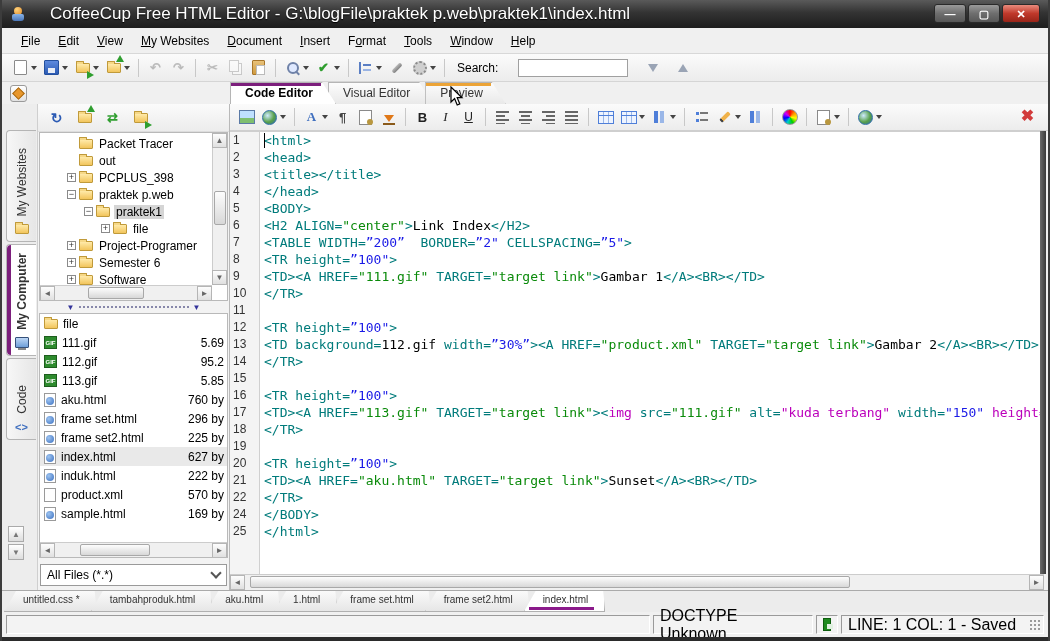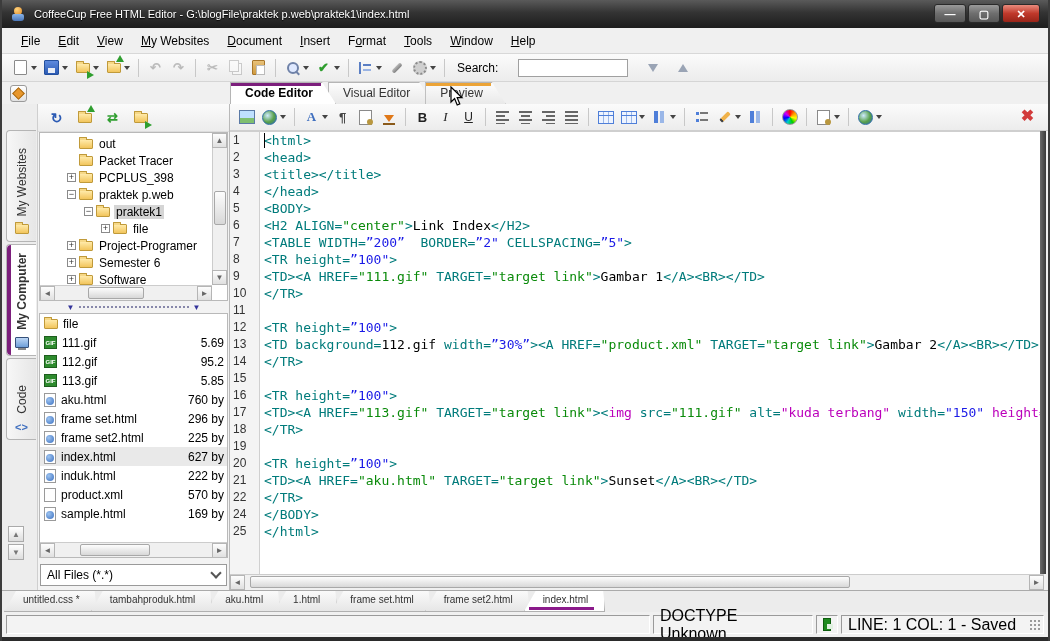--- a/index.html
+++ b/index.html
@@ -3,21 +3,21 @@
 <meta charset="utf-8">
 <style>
   html,body{margin:0;padding:0;background:#888;}
   *{box-sizing:border-box;}
   #win{position:relative;width:1050px;height:641px;background:#f0f0f0;
        font-family:"Liberation Sans",sans-serif;font-size:12px;color:#000;
        border-left:2px solid #3c3c3c;border-right:2px solid #3c3c3c;overflow:hidden;}
   
   .titlebar{position:absolute;left:0;top:0;width:100%;height:28px;
     background:linear-gradient(#5a5a5a,#333 45%,#1d1d1d);display:flex;align-items:center;padding:0 8px;}
-  .title-text{color:#fff;font-size:11px;margin-left:8px;text-shadow:0 1px 1px #000;}
+  .title-text{color:#fff;font-size:17px;margin-left:24px;text-shadow:0 1px 1px #000;}
   .app-icon{width:16px;height:16px;position:relative;}
   .app-icon::before{content:"";position:absolute;left:4px;top:1px;width:8px;height:8px;border-radius:50%;background:radial-gradient(circle at 35% 30%,#ffd27a,#e08a2a);}
   .app-icon::after{content:"";position:absolute;left:2px;top:8px;width:12px;height:7px;border-radius:2px 2px 3px 3px;background:linear-gradient(#8ab4e8,#4a76b8);}
   .winbtns{position:absolute;right:8px;top:4px;display:flex;gap:2px;}
   .wbtn{width:32px;height:19px;border:1px solid #2a2a2a;border-radius:3px;
     background:linear-gradient(#9a9a9a,#6e6e6e 50%,#575757);color:#fff;display:flex;align-items:center;justify-content:center;font-size:11px;font-weight:bold;}
   .wbtn.close{width:38px;background:linear-gradient(#e88b7d,#c0392b 50%,#992418);}
   .wbtn span{line-height:10px;}
   
   .menubar{position:absolute;left:0;top:28px;width:100%;height:26px;background:#f0f0f0;border-bottom:1px solid #d8d8d8;display:flex;align-items:center;padding-left:10px;}
@@ -395,26 +395,26 @@
           <div class="ic garr">
             <div class="fold"></div>
           </div>
         </div>
       </div>
     <div class="tree">
       <div class="tree-rows" id="treerows">
           <div class="trow" style="padding-left: 27px;">
             <div class="noexp"></div>
             <div class="fold"></div>
+            <span class="lbl">Packet Tracer</span>
+          </div>
+          <div class="trow" style="padding-left: 27px;">
+            <div class="noexp"></div>
+            <div class="fold"></div>
             <span class="lbl">out</span>
-          </div>
-          <div class="trow" style="padding-left: 27px;">
-            <div class="noexp"></div>
-            <div class="fold"></div>
-            <span class="lbl">Packet Tracer</span>
           </div>
           <div class="trow" style="padding-left: 27px;">
             <div class="expbox">+</div>
             <div class="fold"></div>
             <span class="lbl">PCPLUS_398</span>
           </div>
           <div class="trow" style="padding-left: 27px;">
             <div class="expbox">−</div>
             <div class="fold"></div>
             <span class="lbl">praktek p.web</span>

